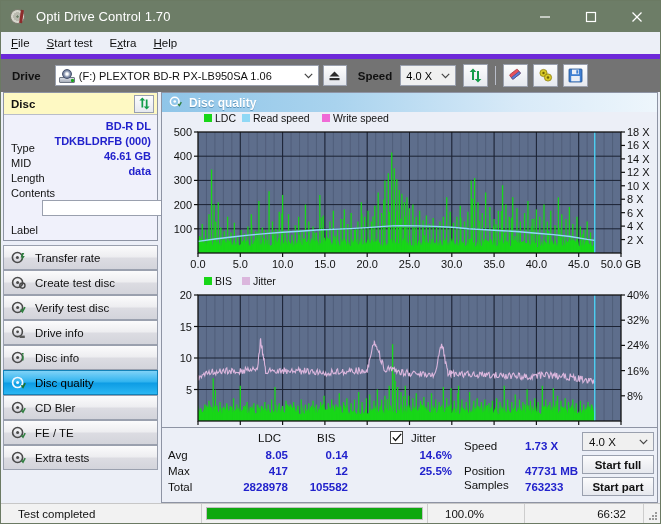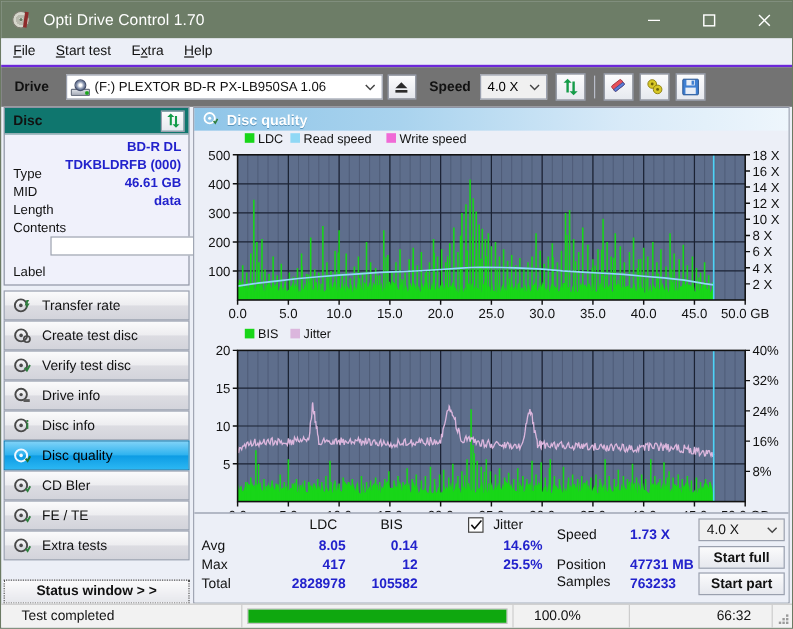--- a/index.html
+++ b/index.html
@@ -34,21 +34,21 @@
   .title-icon .pen{position:absolute;left:10px;top:2px;width:3px;height:13px;background:#8d2b2b;transform:rotate(8deg);}
   .title-text{color:#ffffff;font-size:13px;letter-spacing:.1px;flex:1 1 auto;}
   .win-btns{display:flex;height:31px;flex:0 0 auto;}
   .win-btn{width:46px;height:31px;display:flex;align-items:center;justify-content:center;color:#fff;}
   .win-btn svg{display:block;}
 
   
   .menubar{
     height:22px;background:#eceff7;display:flex;align-items:center;
     padding-left:10px;gap:17px;flex:0 0 auto;
-    border-bottom:2px solid #6d28d9;
+    border-bottom:5px solid #6d28d9;
   }
   .menu-item{font-size:11.5px;color:#111;cursor:default;}
   .menu-item u{text-decoration:underline;}
 
   
   .toolbar{
     height:33px;background:#737373;display:flex;align-items:center;
     padding-left:11px;flex:0 0 auto;
   }
   .tb-label{font-weight:bold;font-size:11.5px;color:#111;}
@@ -81,21 +81,21 @@
   .bodysplit{flex:1 1 auto;display:flex;min-height:0;padding:0 2px 0 2px;gap:3px;}
   .sidebar{width:155px;flex:0 0 auto;display:flex;flex-direction:column;}
   .rightpane{flex:1 1 auto;display:flex;flex-direction:column;min-width:0;}
 
   
   .disc-box{
     border:1px solid #8e94a4;background:#f0f1fb;box-sizing:border-box;
   }
   .disc-head{
     height:21px;display:flex;align-items:center;justify-content:space-between;
-    border-bottom:1px solid #b9bdc9;background:#0f766e;padding:0 3px 0 7px;
+    border-bottom:1px solid #b9bdc9;background:#fef9c3;padding:0 3px 0 7px;
   }
   .disc-head .t{font-weight:bold;font-size:11.5px;color:#111;}
   .refresh-btn{width:20px;height:18px;border:1px solid #9aa0ae;background:linear-gradient(#fcfcfd,#e6e9ef);display:flex;align-items:center;justify-content:center;box-sizing:border-box;}
   .disc-rows{padding:3px 6px 4px 7px;}
   .drow{display:flex;justify-content:space-between;align-items:center;height:15px;}
   .dk{font-size:11px;color:#111;margin-top:44px;}
   .dv{font-size:11px;color:#2222cc;font-weight:bold;}
   .label-row{display:flex;align-items:center;margin-top:2px;gap:4px;}
   .label-row .dk{width:40px;}
   .label-input{flex:1 1 auto;height:16px;background:#fff;border:1px solid #9aa0ae;box-sizing:border-box;}
@@ -416,23 +416,20 @@
                 <circle cx="6.6" cy="7.5" r="5" fill="none" stroke="#4a4a4a" stroke-width="1.6"></circle>
                 <circle cx="6.6" cy="7.5" r="1.5" fill="#4a4a4a"></circle>
                 <path d="M10.4 10.2 l1.6 2 2.2 -4" fill="none" stroke="#2f7f3f" stroke-width="1.5"></path>
               </svg>
           </span>
           <span class="lbl">Extra tests</span>
         </div>
 
         <div class="navspacer"></div>
 
-        <div class="statuswin">
-          <span>Status window &gt; &gt;</span>
-        </div>
       </div>
     </div>
 
     <div class="rightpane">
       <div class="chartcard">
 
         <div class="chart-head">
           <span>
             <svg width="13" height="13" viewBox="0 0 15 15">
                 <circle cx="6.6" cy="7.5" r="5" fill="none" stroke="#ffffff" stroke-width="1.7"></circle>

